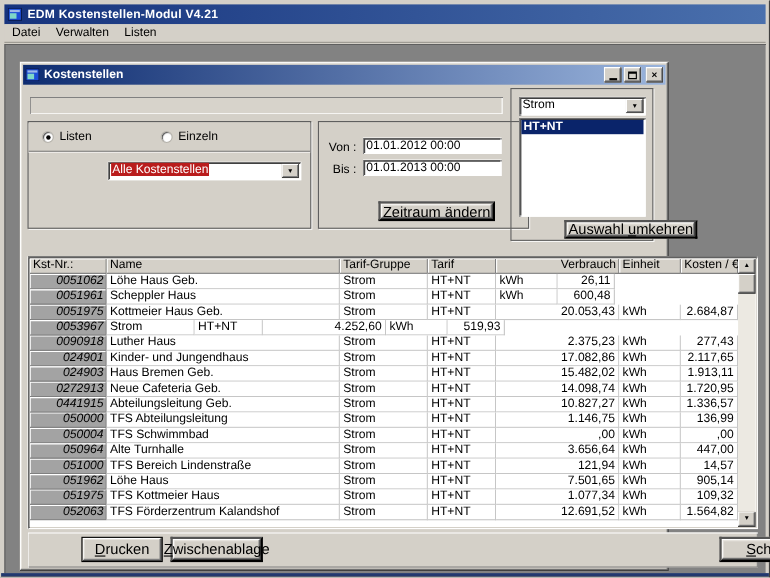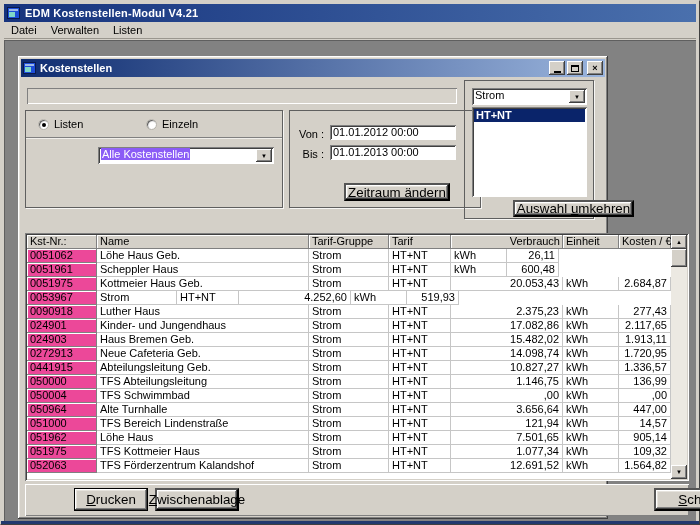--- a/index.html
+++ b/index.html
@@ -55,21 +55,21 @@
   .radio-opt { position:absolute; top:7px; display:flex; align-items:center; gap:5px; }
   .radio { width:11px; height:11px; border-radius:50%; background:#fff;
      box-shadow: inset 1px 1px 1px rgba(64,64,64,.9), inset -1px -1px 1px #fff; border:1px solid #b5b2aa;
      position:relative; }
   .radio.on::after { content:""; position:absolute; left:3px; top:3px; width:4px; height:4px; border-radius:50%; background:#000; }
 
   
   .combo { position:absolute; background:#fff; display:flex; align-items:stretch;
      box-shadow: inset 1px 1px #808080, inset -1px -1px #fff, inset 2px 2px #404040; }
   .combo-text { flex:1; padding:1px 3px; line-height:12px; overflow:hidden; white-space:nowrap; }
-  .combo-text.selected span { background:#8b5cf6; color:#fff; padding:0 1px;text-align:center; }
+  .combo-text.selected span { background:#b91c1c; color:#fff; padding:0 1px;text-align:center; }
   .combo-btn { width:16px; margin:2px; background:#d4d0c8;
      box-shadow: inset -1px -1px #404040, inset 1px 1px #fff, inset -2px -2px #808080;
      display:flex; align-items:center; justify-content:center; font-size:6px; }
 
   
   .date-panel { position:absolute; left:268px; top:33px; width:192px; height:98px; }
   .date-label { position:absolute; width:32px; text-align:right; }
   .date-field { position:absolute; left:40px; width:126px; height:15px; background:#fff;
      box-shadow: inset 1px 1px #808080, inset -1px -1px #fff, inset 2px 2px #404040;
      padding:2px 3px; line-height:10px; white-space:nowrap; }
@@ -95,21 +95,21 @@
   .grid { position:absolute; left:4px; top:156px; width:664px; height:248px;
      background:#fff; box-shadow: inset 1px 1px #808080, inset -1px -1px #fff, inset 2px 2px #404040, inset -2px -2px #d4d0c8;
      padding:2px; }
   .grid-inner { position:relative; width:660px; height:244px; overflow:hidden; background:#fff; }
   .grid-row, .grid-head { display:flex; height:14px; }
   .cell { height:14px; line-height:13px; padding:0 3px; overflow:hidden; white-space:nowrap; font-size:11px; }
   .c0 { width:70px; } .c1 { width:212px; } .c2 { width:80px; } .c3 { width:62px; }
   .c4 { width:112px; } .c5 { width:56px; } .c6 { width:52px; }
   .num { text-align:right; }
   .hcell { background:#d4d0c8; box-shadow: inset -1px -1px #808080, inset 1px 1px #fff; }
-  .rowhead { background:#ec4899; box-shadow: inset -1px -1px #808080, inset 1px 1px #fff; text-align:left; }
+  .rowhead { background:#a3a3a3; box-shadow: inset -1px -1px #808080, inset 1px 1px #fff; text-align:right;font-style:italic; }
   .dcell { border-right:1px solid #c6c6c6; border-bottom:1px solid #c6c6c6; background:#fff; }
 
   
   .vscroll { position:absolute; right:0; top:0; width:16px; height:244px; background:#ece9e2; }
   .scroll-btn { position:absolute; left:0; width:16px; height:14px; background:#d4d0c8;
      box-shadow: inset -1px -1px #404040, inset 1px 1px #fff, inset -2px -2px #808080;
      display:flex; align-items:center; justify-content:center; font-size:6px; }
   .scroll-up { top:0; } .scroll-down { bottom:0; }
   .scroll-thumb { position:absolute; left:0; top:14px; width:16px; height:18px; background:#d4d0c8;
      box-shadow: inset -1px -1px #404040, inset 1px 1px #fff, inset -2px -2px #808080; }

